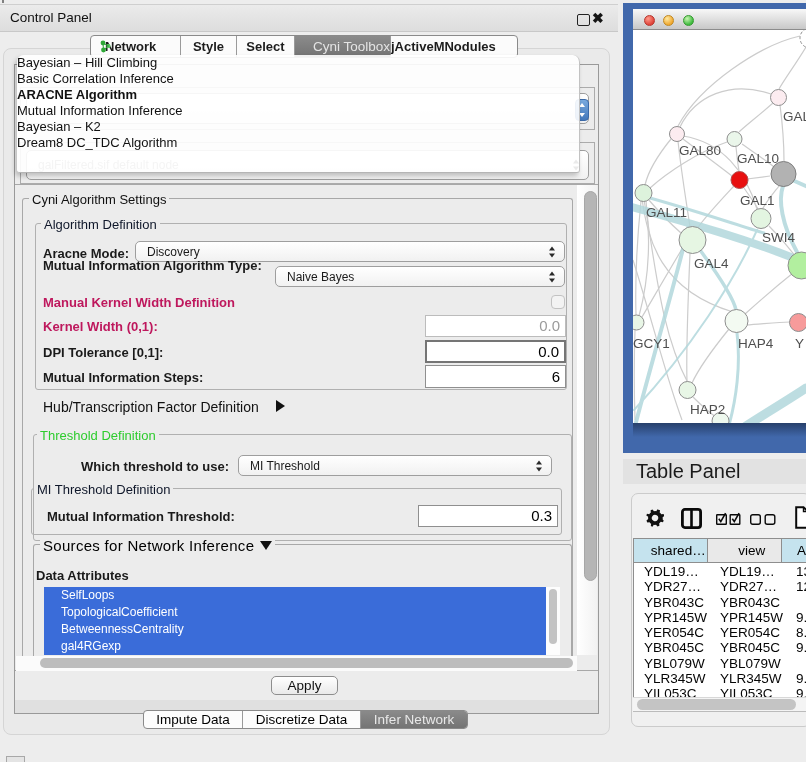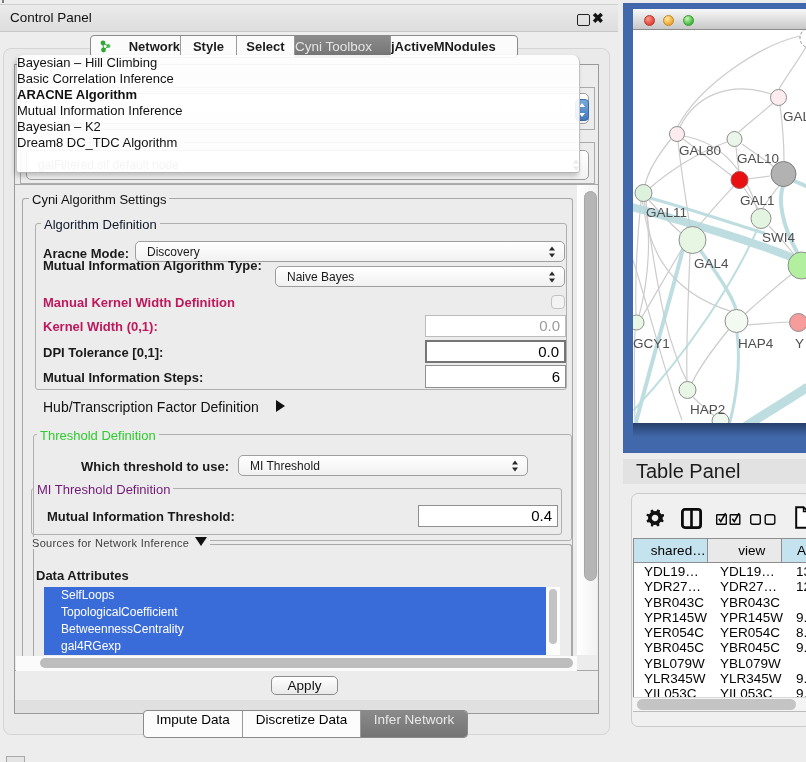--- a/index.html
+++ b/index.html
@@ -39,21 +39,21 @@
   </div>
 
 <div class="a" style="left:15px;top:184px;width:583px;height:487px;background:#ececec;border-top:1px solid #a8a8a8;border-bottom:1px solid #a8a8a8;overflow:hidden" id="vp">
   
 </div>
 
 <div class="a" style="left:271px;top:676px;width:67px;height:19px;background:linear-gradient(#ffffff,#e9e9e9);border:1px solid #8d8d8d;border-radius:5px;text-align:center;font-size:13.5px;line-height:17px;color:#111">Apply</div>
 
 <div class="a" style="left:15px;top:700px;width:583px;height:13px;background:#e0e0e0"></div>
 
-<div class="a" style="left:143px;top:710px;height:28px;display:flex;border:1px solid #8a8a8a;border-radius:4px;overflow:hidden;background:#fcfcfc;font-size:13.5px">
+<div class="a" style="left:143px;top:710px;height:19px;display:flex;border:1px solid #8a8a8a;border-radius:4px;overflow:hidden;background:#fcfcfc;font-size:13.5px">
   <div style="width:99px;text-align:center;line-height:17px;border-right:1px solid #9a9a9a">Impute Data</div>
   <div style="width:118px;text-align:center;line-height:17px;border-right:1px solid #9a9a9a">Discretize Data</div>
   <div style="width:106px;text-align:center;line-height:17px;background:linear-gradient(#8a8a8a,#747474);color:#e8e8e8">Infer Network</div>
 </div>
 
 <div class="a" style="left:6px;top:756px;width:19px;height:10px;background:#e4e4e4;border:1px solid #a8a8a8"></div>
 
 <div class="a" style="left:22px;top:198px;width:551px;height:458px;border:1px solid #a8a8a8;border-bottom:none;border-radius:3px 3px 0 0"></div>
 <div class="fl" style="left:29px;top:192px;color:#111">Cyni Algorithm Settings</div>
 
@@ -77,54 +77,54 @@
 <div class="fld" style="left:425px;top:340px;width:141px;height:23px;border:2px solid #757575;line-height:19px">0.0</div>
 <div class="lbl" style="left:43px;top:370px">Mutual Information Steps:</div>
 <div class="fld" style="left:425px;top:365px;width:141px;height:23px;border:1px solid #8f8f8f;line-height:21px">6</div>
 
 <div class="a" style="left:43px;top:399px;font-size:14px;color:#111;white-space:nowrap">Hub/Transcription Factor Definition</div>
 <div class="a" style="left:276px;top:400px;width:0;height:0;border-top:6px solid transparent;border-bottom:6px solid transparent;border-left:9px solid #111"></div>
 
 <div class="fs" style="left:33px;top:434px;width:539px;height:107px"></div>
 <div class="fl" style="left:37px;top:428px;color:#2ecc2e">Threshold Definition</div>
 <div class="lbl" style="left:81px;top:459px">Which threshold to use:</div>
-<div class="combo" style="left:238px;top:455px;width:290px;height:21px">
+<div class="combo" style="left:238px;top:455px;width:314px;height:21px">
     <span class="tx">MI Threshold</span>
     <span class="spin"></span>
   </div>
 
 <div class="fs" style="left:31px;top:488px;width:531px;height:47px"></div>
-<div class="fl" style="left:34px;top:482px;color:#701a75">MI Threshold Definition</div>
+<div class="fl" style="left:34px;top:482px;color:#0f172a">MI Threshold Definition</div>
 <div class="lbl" style="left:47px;top:509px">Mutual Information Threshold:</div>
-<div class="fld" style="left:418px;top:505px;width:140px;height:22px;border:1px solid #8f8f8f;line-height:20px">0.4</div>
+<div class="fld" style="left:418px;top:505px;width:140px;height:22px;border:1px solid #8f8f8f;line-height:20px">0.3</div>
 
 <div class="a" style="left:33px;top:544px;width:539px;height:112px;border:1px solid #a8a8a8;border-bottom:none;border-radius:3px 3px 0 0"></div>
-<div class="fl" style="left:29px;top:537px;color:#404040;font-size:11px;letter-spacing:0.3px">Sources for Network Inference<span style="display:inline-block;margin-left:6px;width:0;height:0;border-left:6.5px solid transparent;border-right:6.5px solid transparent;border-top:9px solid #111;vertical-align:1px"></span></div>
+<div class="fl" style="left:40px;top:537px;color:#000000;font-size:15px;letter-spacing:0.3px">Sources for Network Inference<span style="display:inline-block;margin-left:6px;width:0;height:0;border-left:6.5px solid transparent;border-right:6.5px solid transparent;border-top:9px solid #111;vertical-align:1px"></span></div>
 <div class="lbl" style="left:36px;top:568px">Data Attributes</div>
 
 <div class="a" style="left:44px;top:587px;width:502px;height:68px;background:#3a6cd9;color:#fff;font-size:12px;line-height:17px;padding-left:17px">SelfLoops<br>TopologicalCoefficient<br>BetweennessCentrality<br>gal4RGexp</div>
 <div class="a" style="left:546px;top:587px;width:14px;height:68px;background:#fdfdfd"></div>
 <div class="a" style="left:549px;top:589px;width:8px;height:55px;background:#c3c3c3;border-radius:4px"></div>
 
 <div class="a" style="left:577px;top:185px;width:20px;height:470px;background:linear-gradient(to right,#ffffff,#f2f2f2)"></div>
 <div class="a" style="left:584px;top:191px;width:13px;height:390px;background:#b5b5b5;border:1px solid #a6a6a6;border-radius:7px"></div>
 
 <div class="a" style="left:16px;top:656px;width:561px;height:15px;background:#fbfbfb"></div>
 <div class="a" style="left:40px;top:658px;width:533px;height:10px;background:#bdbdbd;border-radius:5px"></div>
 
 <div class="a" style="left:90px;top:35px;height:23px;display:flex;border:1px solid #8a8a8a;border-radius:4px;overflow:hidden;background:#fbfbfb;font-size:13.5px;color:#1c1c1c">
-  <div style="width:90px;text-align:right;line-height:21px;border-right:1px solid #9a9a9a;padding-left:6px;position:relative;font-weight:bold;font-size:13px"><svg style="position:absolute;left:8px;top:4px" width="13" height="13" viewBox="0 0 13 13">
+  <div style="width:90px;text-align:left;line-height:21px;border-right:1px solid #9a9a9a;padding-left:14px;position:relative;font-weight:bold;font-size:13px"><svg style="position:absolute;left:8px;top:4px" width="13" height="13" viewBox="0 0 13 13">
         <circle cx="4" cy="3" r="2.4" fill="#2fa838"></circle>
         <circle cx="9.5" cy="6" r="2" fill="#56c75e"></circle>
         <circle cx="4.5" cy="10" r="2.4" fill="#2fa838"></circle>
         <path d="M4 3 L9.5 6 L4.5 10 Z" fill="none" stroke="#2fa838" stroke-width="1"></path>
       </svg>Network</div>
   <div style="width:56px;text-align:center;line-height:21px;border-right:1px solid #9a9a9a;font-weight:bold;font-size:13px">Style</div>
   <div style="width:58px;text-align:center;line-height:21px;border-right:1px solid #9a9a9a;font-weight:bold;font-size:13px">Select</div>
-  <div style="width:95px;text-align:left;line-height:21px;background:linear-gradient(#8b8b8b,#737373);color:#e4e4e4">Cyni Toolbox</div>
+  <div style="width:95px;text-align:right;line-height:21px;background:linear-gradient(#8b8b8b,#737373);color:#e4e4e4">Cyni Toolbox</div>
   <div style="width:127px;text-align:left;line-height:21px;border-left:1px solid #9a9a9a;font-weight:bold;font-size:13px">jActiveMNodules</div>
 </div>
 
 <div class="a" style="left:17px;top:55px;width:563px;height:118px;background:rgba(255,255,255,0.9);border-right:1px solid #c2c2c2;border-bottom:1px solid #b5b5b5;border-radius:7px 7px 3px 3px;box-shadow:-2px 3px 5px rgba(0,0,0,0.22);font-size:13px;color:#111">
   <div style="padding-left:0;line-height:16px">Bayesian – Hill Climbing<br>Basic Correlation Inference<br><b>ARACNE Algorithm</b><br>Mutual Information Inference<br>Bayesian – K2<br>Dream8 DC_TDC Algorithm</div>
 </div>
 
 <div class="a" style="left:623px;top:3px;width:183px;height:450px;background:#4168ab"></div>
 <div class="a" style="left:633px;top:423px;width:173px;height:14px;background:linear-gradient(#27406b,#4168ab)"></div>
 <div class="a" style="left:633px;top:9px;width:173px;height:21px;background:linear-gradient(#f8f8f8,#c8c8c8);border-bottom:1px solid #8c8c8c"></div>

